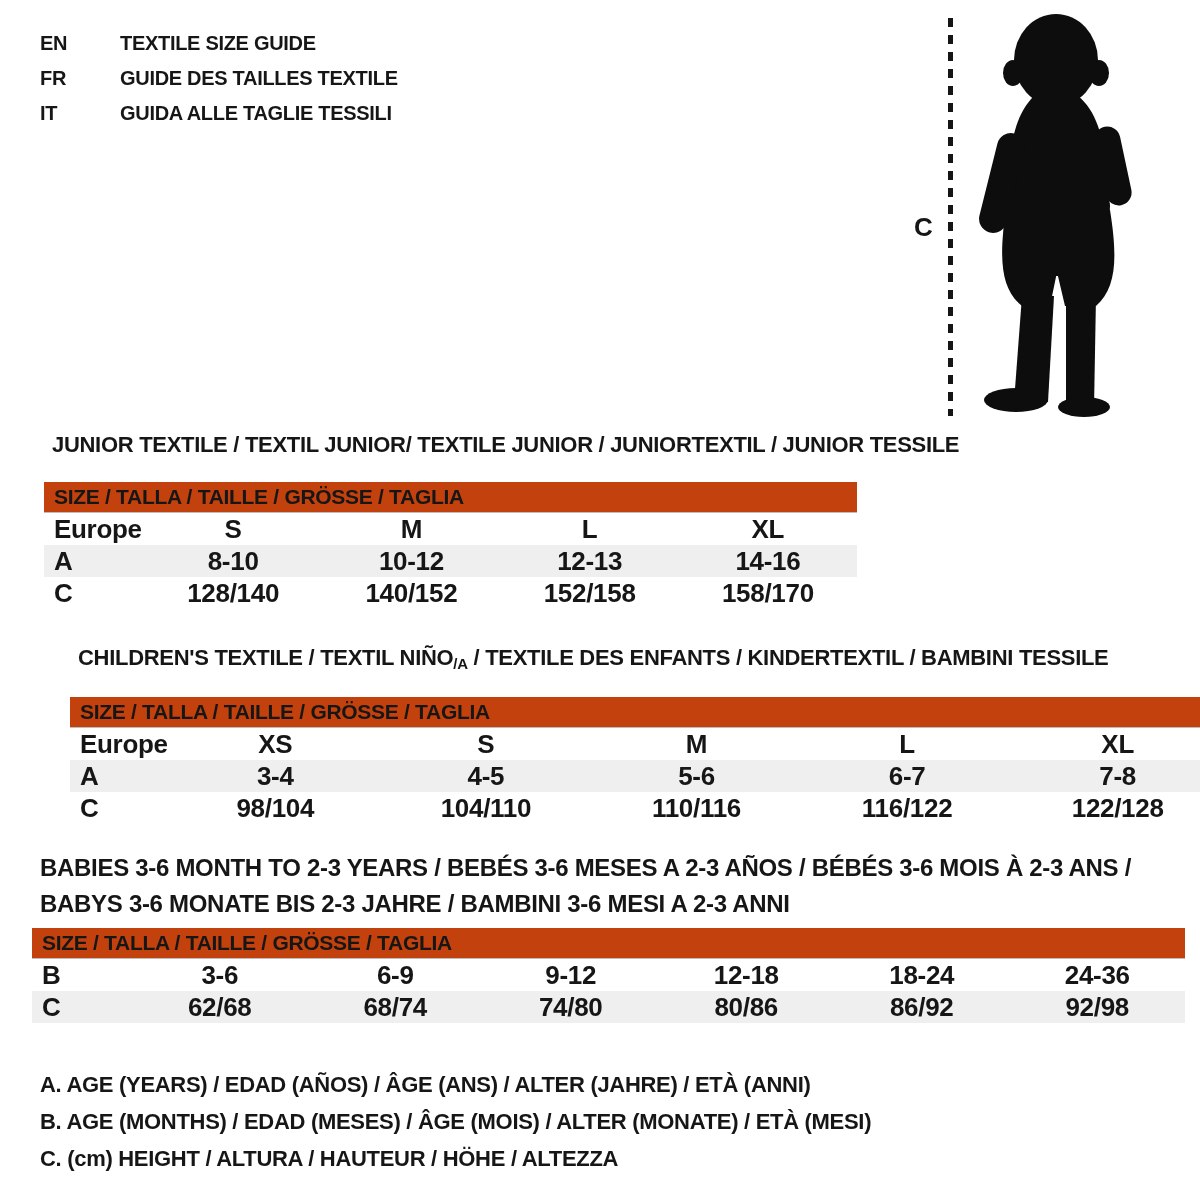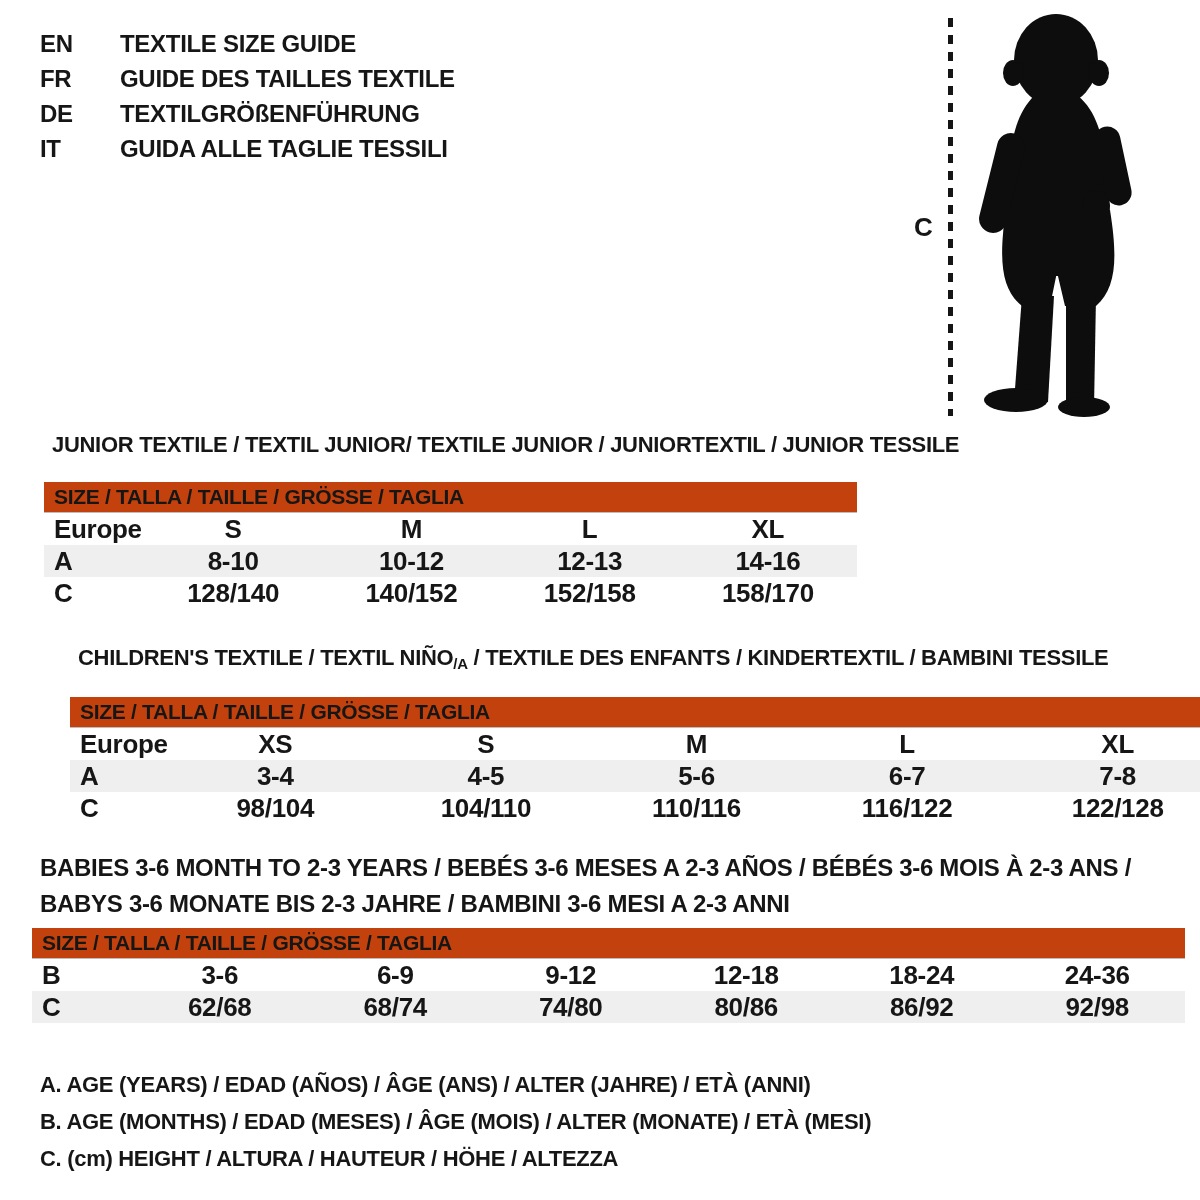--- a/index.html
+++ b/index.html
@@ -4,21 +4,21 @@
 <style>
   html,body{margin:0;padding:0;background:#fff;}
   #page{
     position:relative;width:1200px;height:1200px;background:#ffffff;
     font-family:"Liberation Sans","DejaVu Sans",sans-serif;
     color:#161616;font-weight:700;overflow:hidden;
     -webkit-font-smoothing:antialiased;
   }
   
   .lang-block{position:absolute;left:40px;top:26px;}
-  .lang-row{display:flex;line-height:35px;font-size:24px;letter-spacing:-0.3px;}
+  .lang-row{display:flex;line-height:35px;font-size:20px;letter-spacing:-0.3px;}
   .lang-code{width:80px;}
   
   .c-label{position:absolute;left:914px;top:212px;font-size:26px;}
   .measure-line{
     position:absolute;left:948px;top:18px;width:5px;height:398px;
     background:repeating-linear-gradient(to bottom,#151515 0 9px,transparent 9px 17px);
   }
   .silhouette{position:absolute;left:972px;top:10px;}
   
   .section{position:absolute;left:32px;}
@@ -49,24 +49,20 @@
 <div id="page">
 
   <div class="lang-block">
     <div class="lang-row">
       <span class="lang-code">EN</span>
       <span class="lang-label">TEXTILE SIZE GUIDE</span>
     </div>
     <div class="lang-row">
       <span class="lang-code">FR</span>
       <span class="lang-label">GUIDE DES TAILLES TEXTILE</span>
-    </div>
-    <div class="lang-row">
-      <span class="lang-code">DE</span>
-      <span class="lang-label">TEXTILGRÖßENFÜHRUNG</span>
     </div>
     <div class="lang-row">
       <span class="lang-code">IT</span>
       <span class="lang-label">GUIDA ALLE TAGLIE TESSILI</span>
     </div>
   </div>
 
   <div class="c-label">C</div>
   <div class="measure-line"></div>
   <svg class="silhouette" width="170" height="410" viewBox="0 0 170 410" aria-hidden="true">

